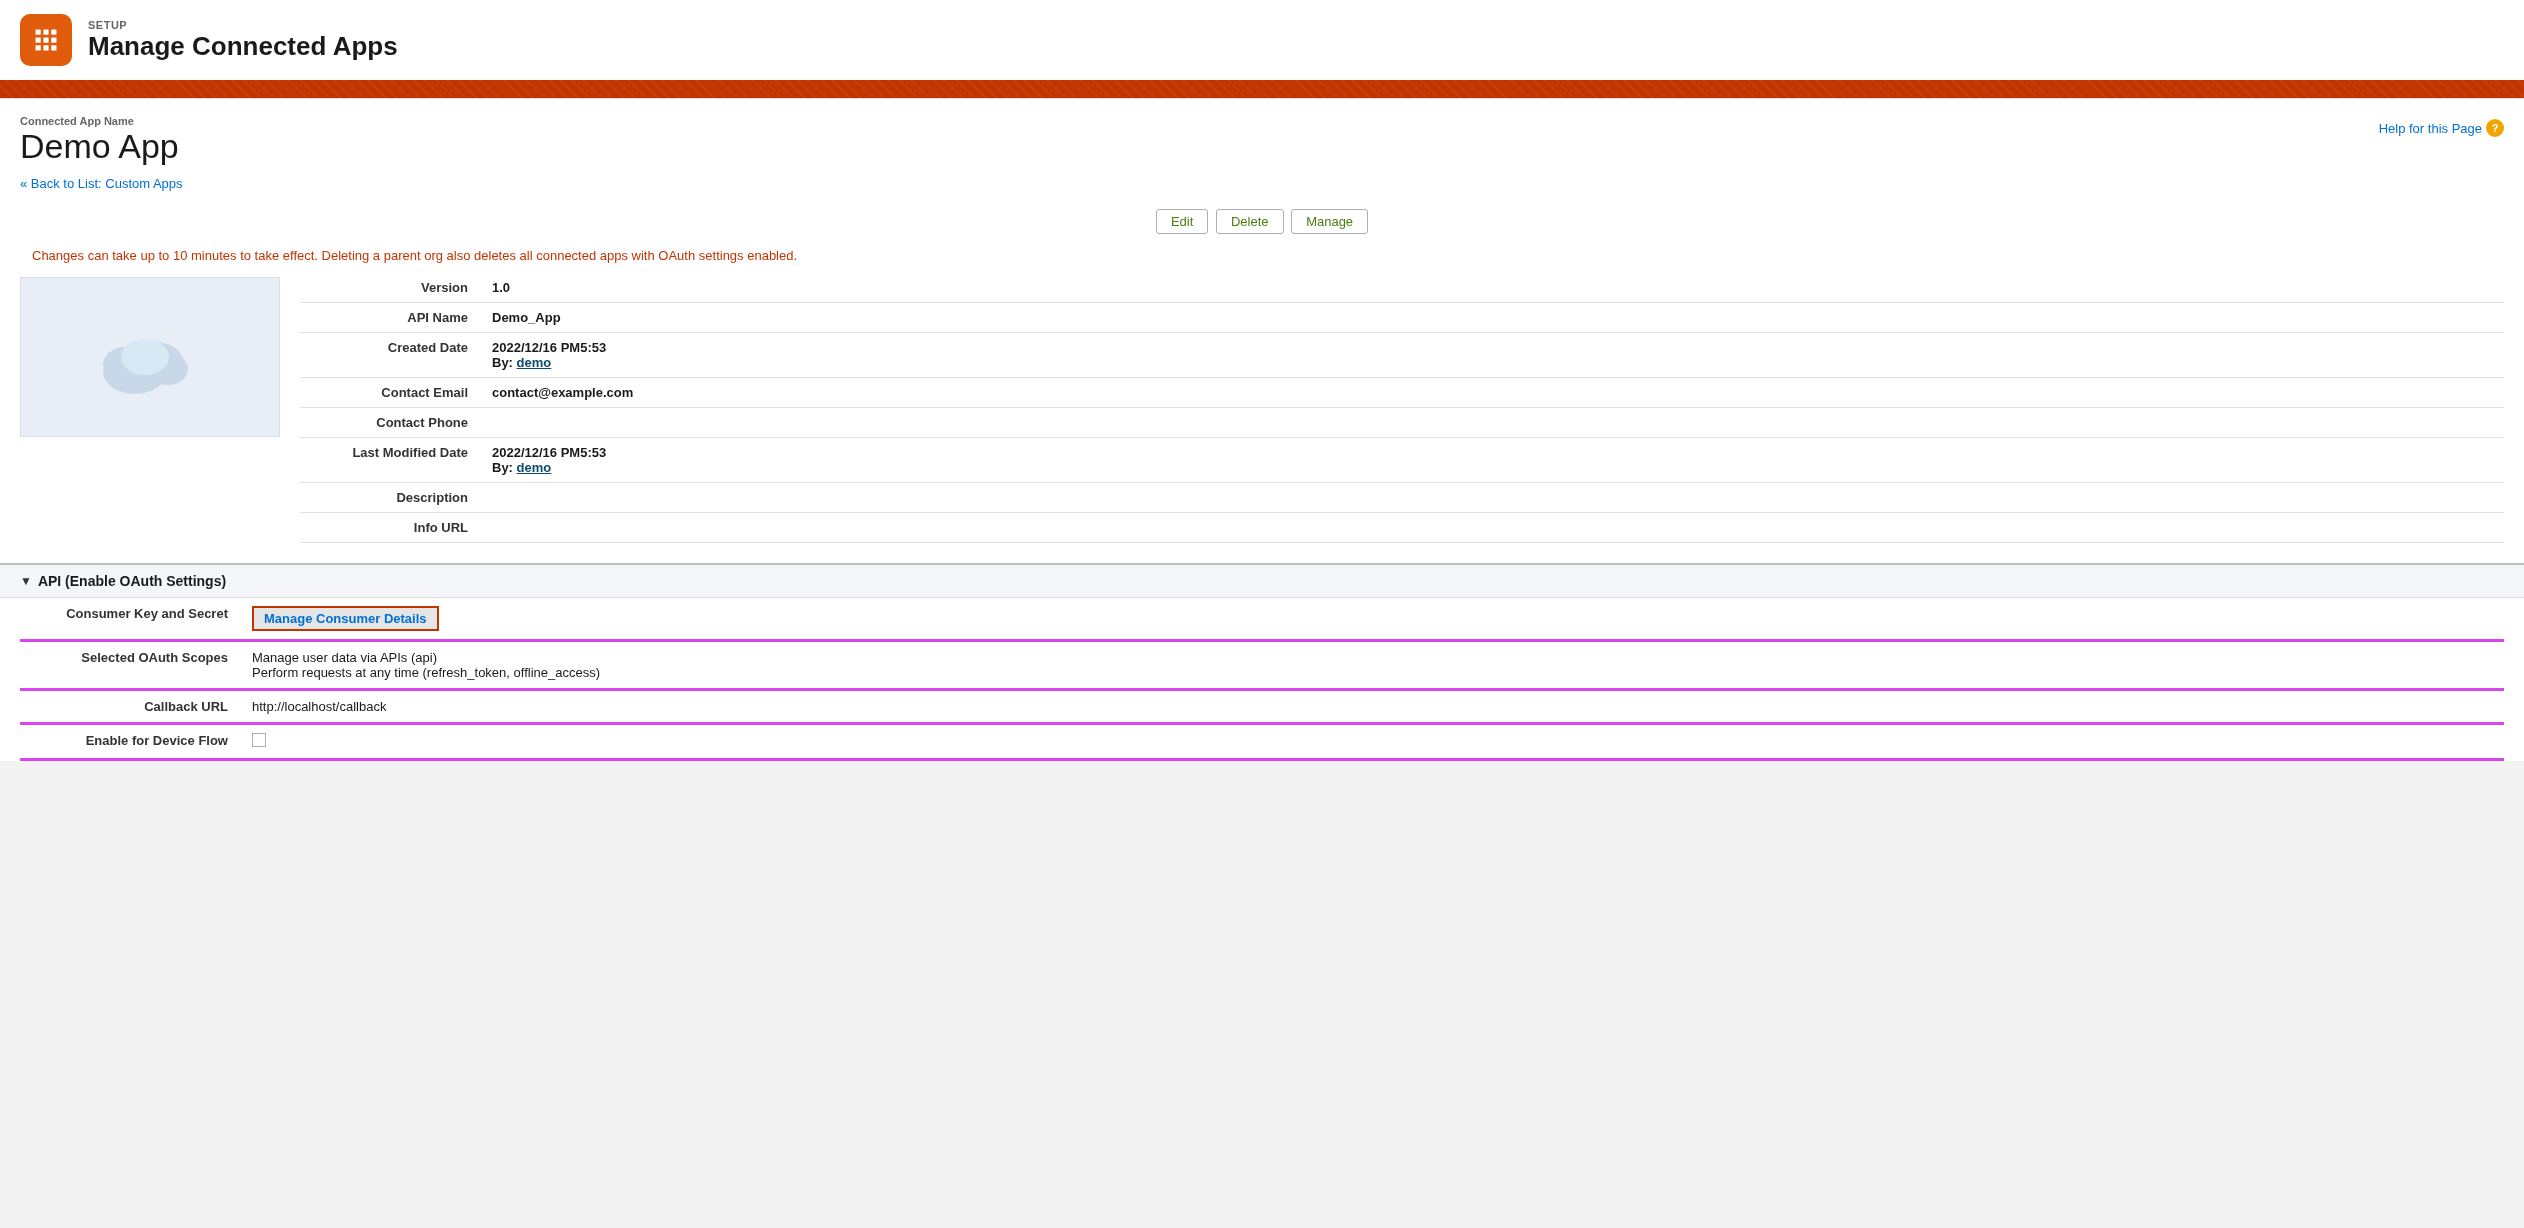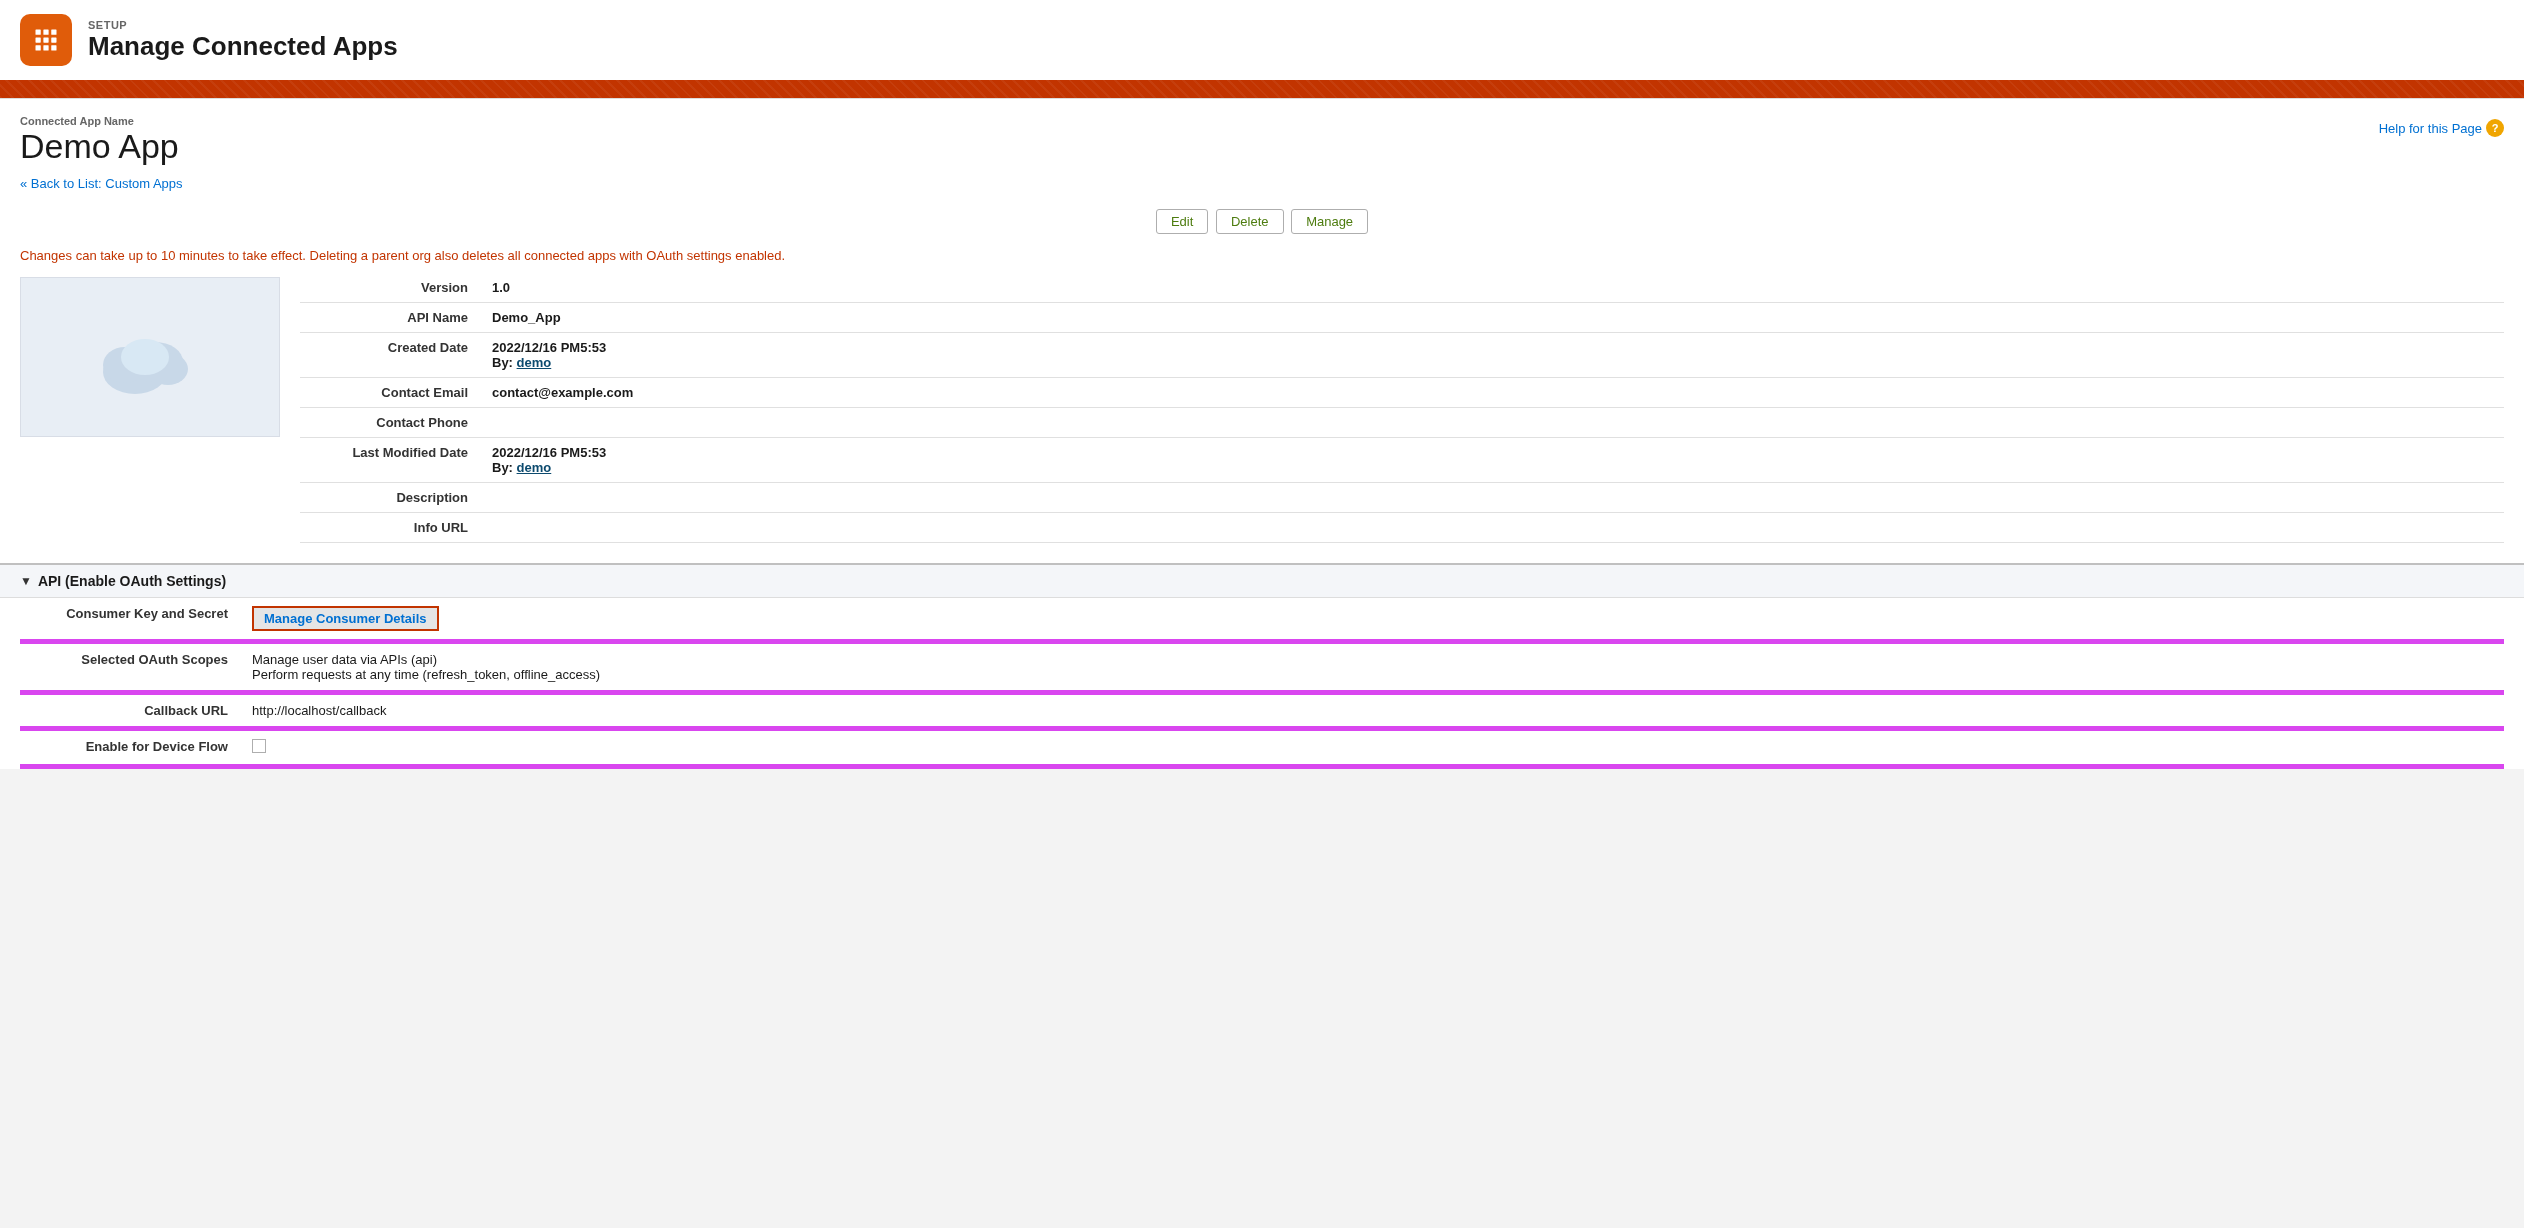--- a/index.html
+++ b/index.html
@@ -117,21 +117,21 @@
       font-size: 13px;
       cursor: pointer;
       color: #4d7c0f;
       margin: 0 2px;
       border-radius: 3px;
     }
 
     .warning-text {
       color: #c23400;
       font-size: 13px;
-      padding: 4px 20px 10px 20px;
+      padding: 4px 20px 10px 32px;
     }
 
     
     .detail-section {
       display: flex;
       padding: 0 20px;
       gap: 0;
     }
     .app-logo {
       width: 260px;
@@ -200,21 +200,21 @@
     
     .oauth-table {
       width: 100%;
       border-collapse: collapse;
       padding: 0 20px;
     }
     .oauth-table-wrapper {
       padding: 0 20px;
     }
     .oauth-table tr {
-      border-bottom: 5px solid #d946ef;
+      border-bottom: 3px solid #d946ef;
     }
     .oauth-table td.label-cell {
       text-align: right;
       padding: 8px 12px 8px 0;
       font-weight: 700;
       font-size: 13px;
       color: #333;
       white-space: nowrap;
       width: 220px;
       vertical-align: top;

